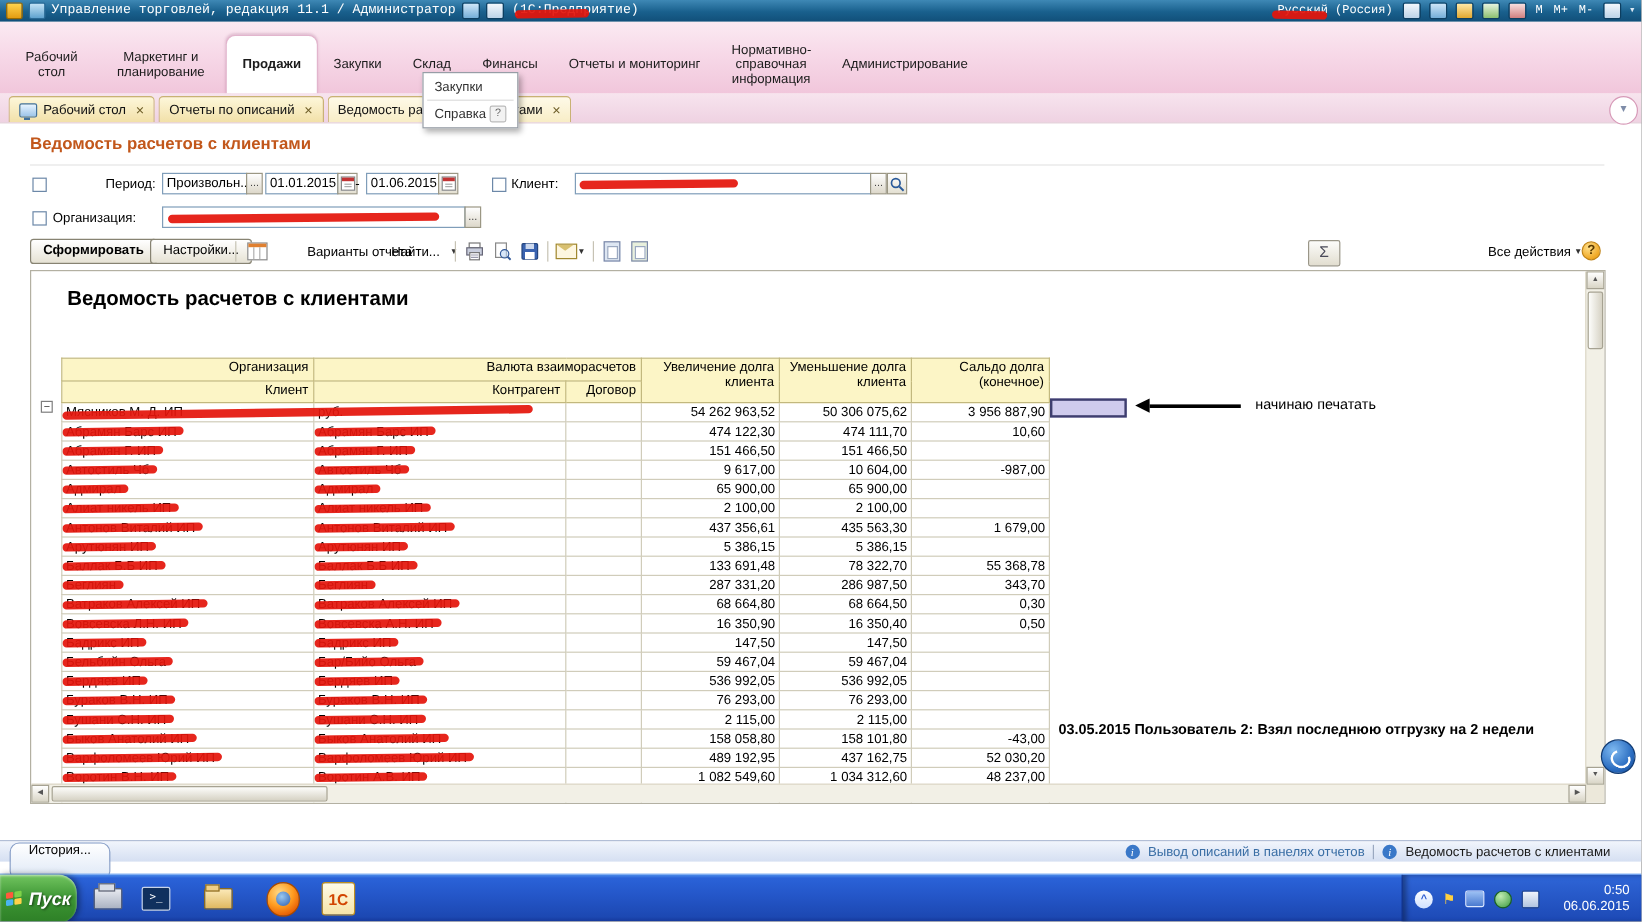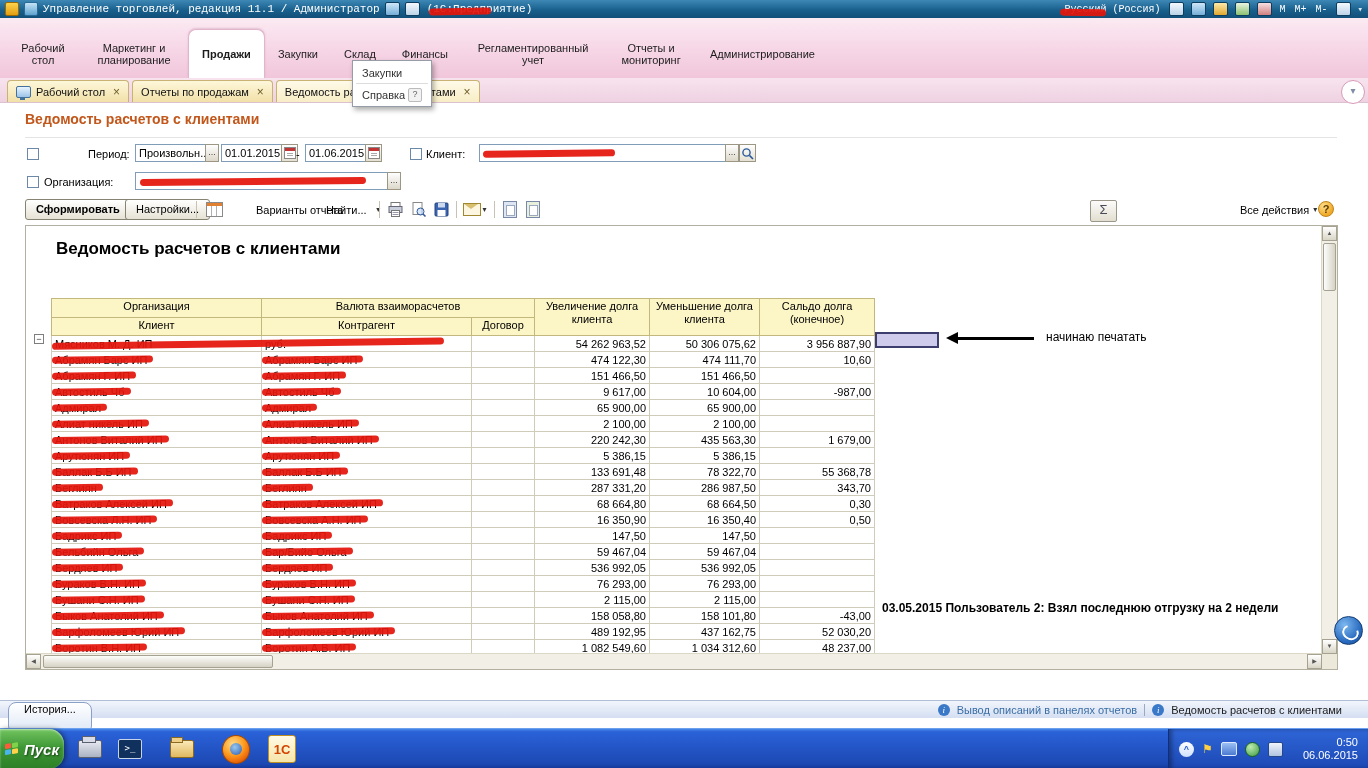--- a/index.html
+++ b/index.html
@@ -118,21 +118,21 @@
   .clip-icon{width:12px;height:15px;background:#dde6f2;border:1px solid #7a88a8;position:relative;flex:none;}
   .clip-icon::after{content:"";position:absolute;left:2px;top:3px;width:7px;height:9px;background:#fff;border:1px solid #9aa8c0;}
   .clip-icon.v2{background:#e8f0dc;}
 
   
   .report-panel{position:absolute;left:25px;top:122px;width:1313px;height:445px;background:#fff;
     border:1px solid #b3b0a2;box-sizing:border-box;overflow:hidden;}
   .rp-title{position:absolute;left:30px;top:13px;font-size:17px;font-weight:bold;color:#000;}
   table.report{position:absolute;left:25px;top:72px;border-collapse:collapse;table-layout:fixed;}
   table.report th,table.report td{font-size:11px;font-weight:normal;}
-  th.h{background:#fcf5c6;border:1px solid #c2b87e;text-align:center;padding:1px 4px;
+  th.h{background:#fcf5c6;border:1px solid #c2b87e;text-align:right;padding:1px 4px;
     vertical-align:top;line-height:13px;color:#000;}
   table.report td{border:1px solid #d0ccba;height:15px;padding:0 3px;white-space:nowrap;
     overflow:hidden;color:#000;line-height:14px;}
   td.num{text-align:right;padding-right:4px;}
   td.neg{color:#c00000;}
   tr.group td:first-child{overflow:visible;}
   .expander{position:absolute;left:8px;top:108px;width:10px;height:10px;border:1px solid #7e7e7e;
     background:#fff;font-size:9px;line-height:8px;text-align:center;color:#333;box-sizing:border-box;}
   .sel-cell{position:absolute;left:849px;top:106px;width:64px;height:16px;background:#cfcbed;
     border:2px solid #3e3e6e;box-sizing:border-box;z-index:6;}
@@ -258,39 +258,39 @@
       <div class="sec-tab">
         <span class="sec-lbl">Закупки</span>
       </div>
       <div class="sec-tab">
         <span class="sec-lbl">Склад</span>
       </div>
       <div class="sec-tab">
         <span class="sec-lbl">Финансы</span>
       </div>
       <div class="sec-tab">
-        <span class="sec-lbl">Регламентированный учет</span>
-      </div>
-      <div class="sec-tab">
         <span class="sec-lbl">Отчеты и мониторинг</span>
+      </div>
+      <div class="sec-tab">
+        <span class="sec-lbl">Нормативно-справочная информация</span>
       </div>
       <div class="sec-tab">
         <span class="sec-lbl">Администрирование</span>
       </div>
     </div>
   <div class="panel-collapse">▾</div>
 
   <div class="doctabs">
       <div class="doc-tab">
         <span class="tab-monitor"></span>
         <span>Рабочий стол</span>
         <span class="doc-close">×</span>
       </div>
       <div class="doc-tab">
-        <span>Отчеты по продажам</span>
+        <span>Отчеты по описаний</span>
         <span class="doc-close">×</span>
       </div>
       <div class="doc-tab active">
         <span>Ведомость расчетов с клиентами</span>
         <span class="doc-close">×</span>
       </div>
     </div>
 
   <div class="popup">
     <div class="popup-item">
@@ -466,21 +466,21 @@
               <td class="c-txt"><span class="redwrap"><span>Алиат никель ИП</span><span class="scribble"></span></span></td>
               <td class="c-txt"></td>
               <td class="num">2 100,00</td>
               <td class="num">2 100,00</td>
               <td class="num"></td>
             </tr>
             <tr>
               <td class="c-txt"><span class="redwrap"><span>Антонов Виталий ИП</span><span class="scribble"></span></span></td>
               <td class="c-txt"><span class="redwrap"><span>Антонов Виталий ИП</span><span class="scribble"></span></span></td>
               <td class="c-txt"></td>
-              <td class="num">220 242,30</td>
+              <td class="num">437 356,61</td>
               <td class="num">435 563,30</td>
               <td class="num">1 679,00</td>
             </tr>
             <tr>
               <td class="c-txt"><span class="redwrap"><span>Арутюнян ИП</span><span class="scribble"></span></span></td>
               <td class="c-txt"><span class="redwrap"><span>Арутюнян ИП</span><span class="scribble"></span></span></td>
               <td class="c-txt"></td>
               <td class="num">5 386,15</td>
               <td class="num">5 386,15</td>
               <td class="num"></td>

